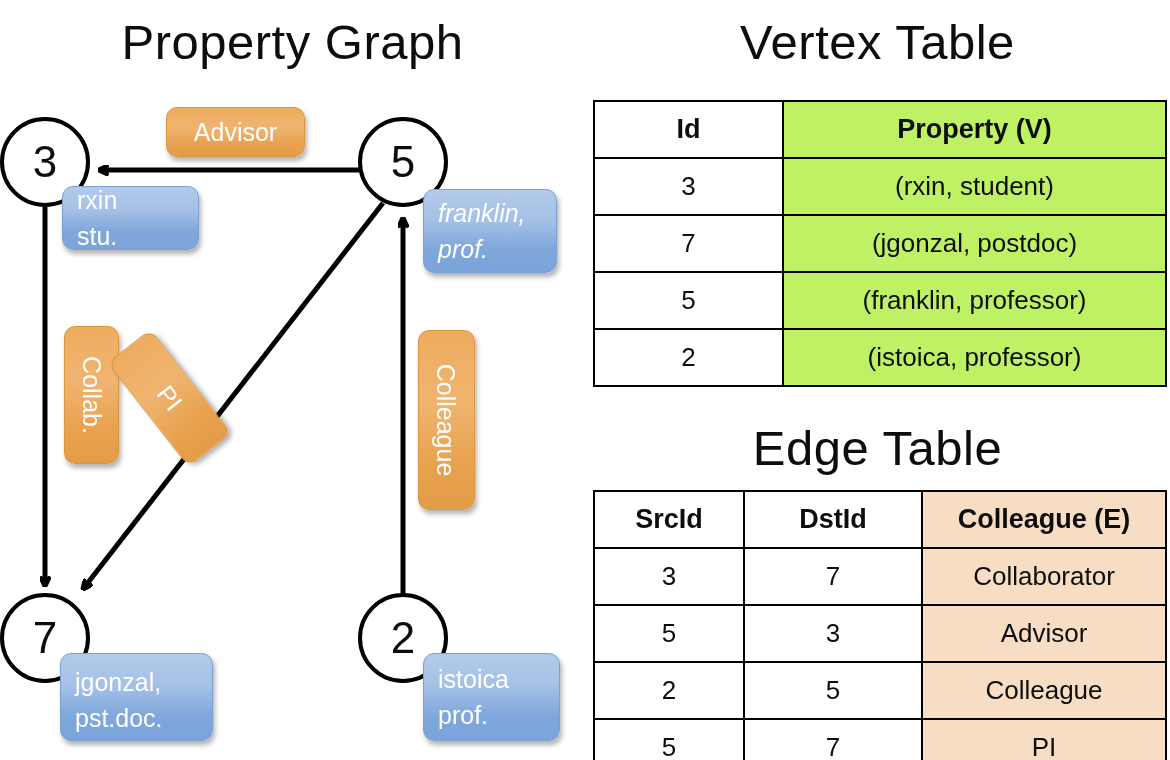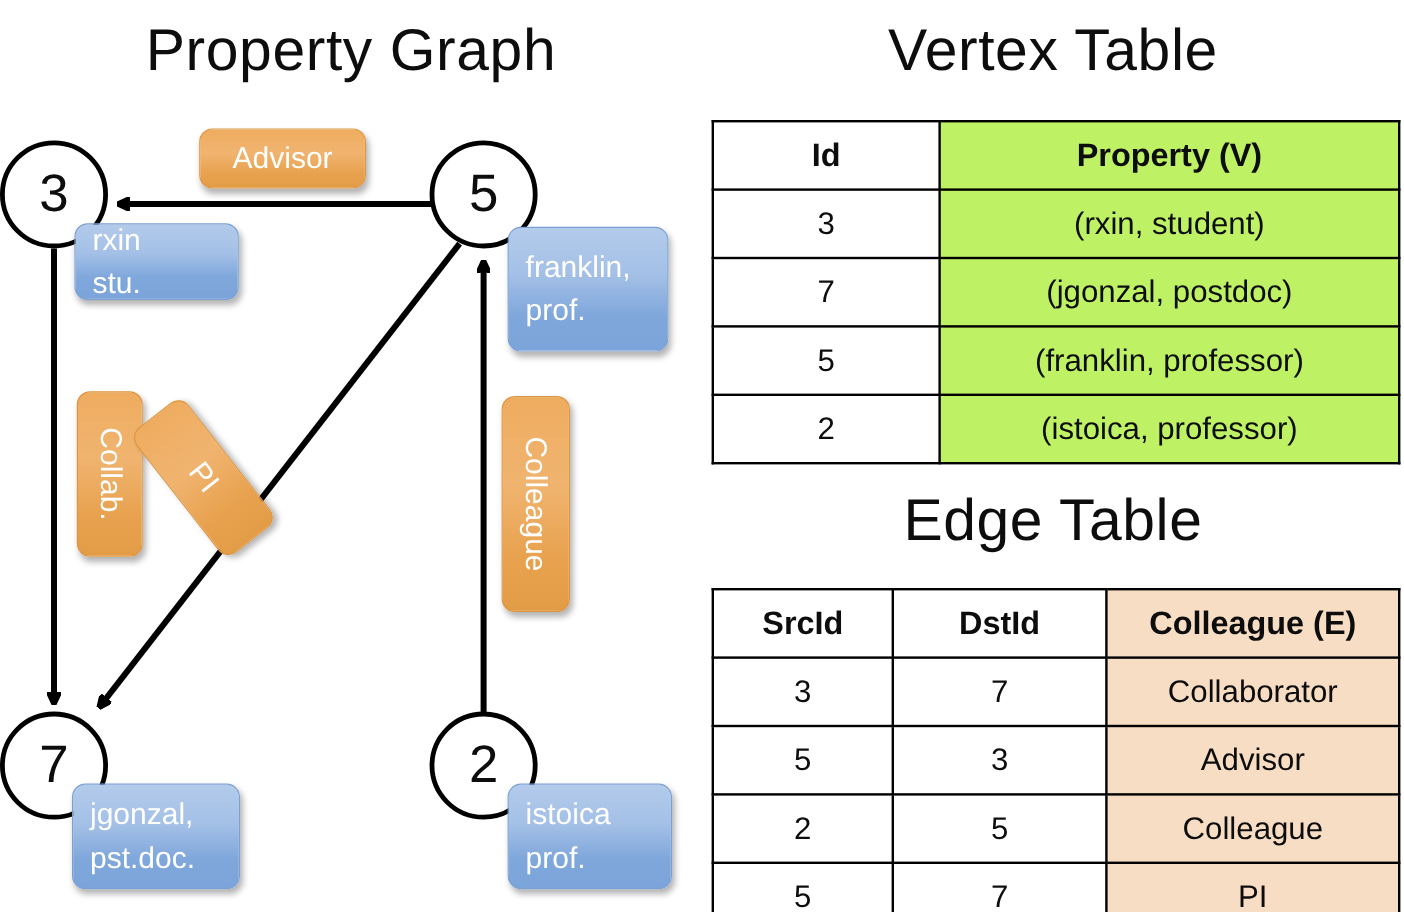--- a/index.html
+++ b/index.html
@@ -33,21 +33,21 @@
   }
   #title-property-graph {
     left: 0; top: 14px; width: 585px;
     font-size: 49px; line-height: 56px;
   }
   #title-vertex-table {
     left: 585px; top: 14px; width: 585px;
     font-size: 49px; line-height: 56px;
   }
   #title-edge-table {
-    left: 585px; top: 406px; width: 585px;
+    left: 585px; top: 420px; width: 585px;
     font-size: 49px; line-height: 56px;
   }
 
   
   #graph-panel {
     position: absolute;
     left: 0; top: 0; width: 585px; height: 760px;
   }
   #graph-edges {
     position: absolute;
@@ -167,26 +167,26 @@
     <div class="vertex-node" style="left:0px; top:117px;">3</div>
     <div class="vertex-node" style="left:358px; top:117px;">5</div>
     <div class="vertex-node" style="left:0px; top:593px;">7</div>
     <div class="vertex-node" style="left:358px; top:593px;">2</div>
 
     <div class="prop-box blue" style="left:62px; top:186px; width:137px; height:64px;">
       <span>rxin</span>
       <span>stu.</span>
     </div>
 
-    <div class="prop-box blue" style="left:423px; top:189px; width:134px; height:104px;">
+    <div class="prop-box blue" style="left:423px; top:189px; width:134px; height:84px;font-style:italic;">
       <span>franklin,</span>
       <span>prof.</span>
     </div>
 
-    <div class="prop-box blue" style="left:60px; top:653px; width:140px; height:88px;">
+    <div class="prop-box blue" style="left:60px; top:653px; width:153px; height:88px;justify-content:flex-end;">
       <span>jgonzal,</span>
       <span>pst.doc.</span>
     </div>
 
     <div class="prop-box blue" style="left:423px; top:653px; width:137px; height:88px;">
       <span>istoica</span>
       <span>prof.</span>
     </div>
 
     <div class="prop-box orange" style="left:166px; top:107px; width:139px; height:50px;">

